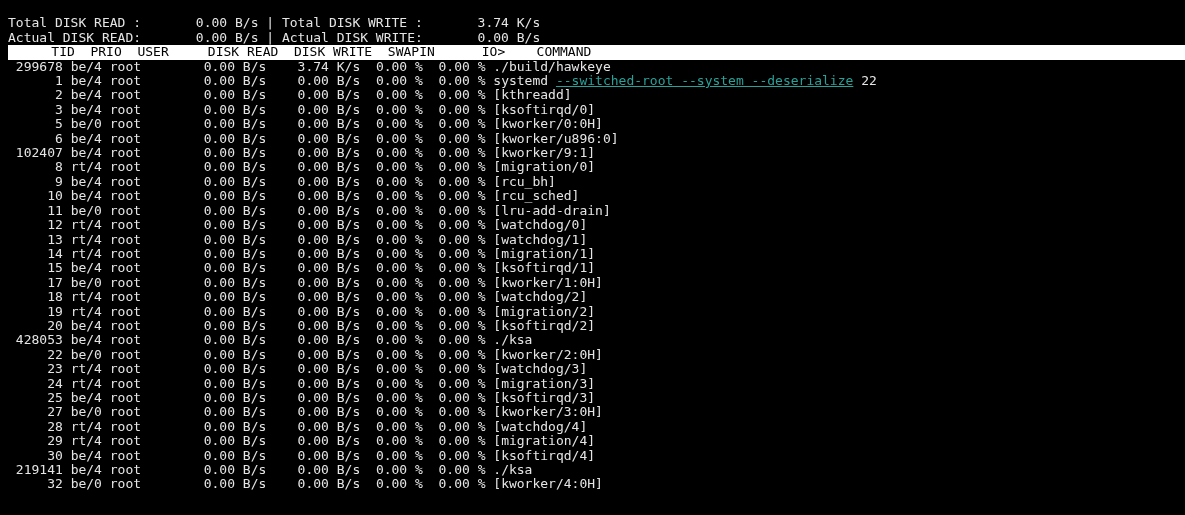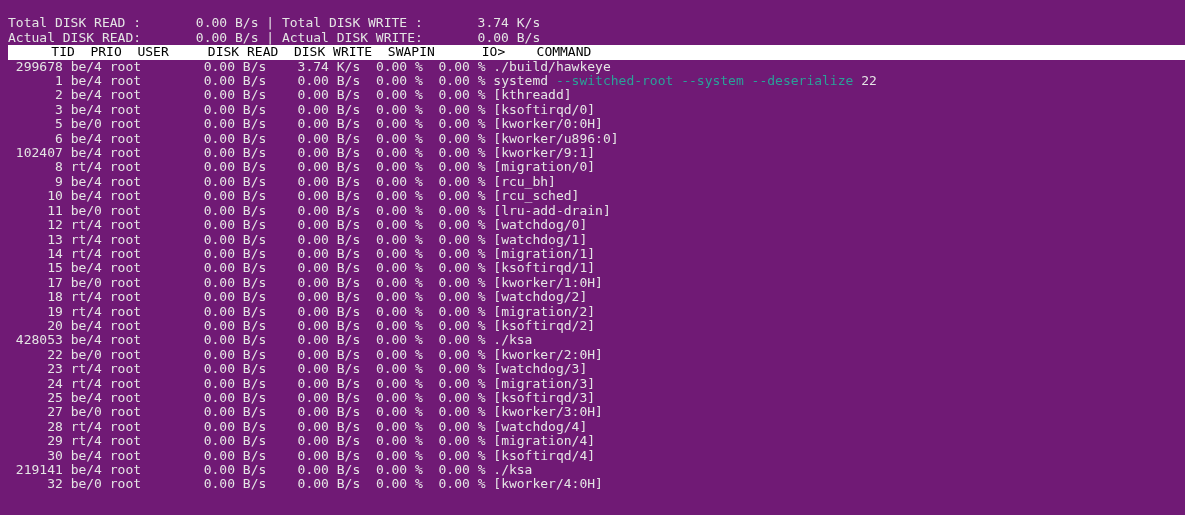--- a/index.html
+++ b/index.html
@@ -1,38 +1,38 @@
 <!DOCTYPE html>
 <html><head>
 <meta charset="utf-8">
 <style>
   html,body{margin:0;padding:0;background:#fff;}
   .term{
-    background:#701a75;
+    background:#000000;
     color:#e5e5e5;
     font-family:"DejaVu Sans Mono","Menlo","Consolas",monospace;
     font-size:13px;
     line-height:14.4px;
     white-space:pre;
     width:1185px;
     height:515px;
     overflow:hidden;
     box-sizing:border-box;
     padding:2px 0 0 8px;
   }
   .hdr-line{}
   .col-hdr{
     background:#fff;
     color:#000;
     display:block;
     width:100%;
     padding-left:12px;
   }
   .row{display:block;}
-  .opt{color:#2aa198;}
+  .opt{color:#2aa198;text-decoration:underline;}
   .cmd{color:#e5e5e5;}
 </style>
 </head>
 <body>
 
 <div class="term">
 <span class="hdr-line"><span>Total DISK READ :       0.00 B/s</span><span> | </span><span>Total DISK WRITE :       3.74 K/s</span></span>
 <span class="hdr-line"><span>Actual DISK READ:       0.00 B/s</span><span> | </span><span>Actual DISK WRITE:       0.00 B/s</span></span>
 <span class="col-hdr">    TID  PRIO  USER     DISK READ  DISK WRITE  SWAPIN      IO&gt;    COMMAND                                                                                                                          </span><div id="rows"><span class="row"><span> 299678 </span><span>be/4 </span><span>root    </span><span>    0.00 B/s</span><span>    3.74 K/s</span><span>  0.00 %</span><span>  0.00 % </span><span class="cmd">./build/hawkeye</span></span><span class="row"><span>      1 </span><span>be/4 </span><span>root    </span><span>    0.00 B/s</span><span>    0.00 B/s</span><span>  0.00 %</span><span>  0.00 % </span><span class="cmd">systemd </span><span class="opt">--switched-root --system --deserialize</span><span> 22</span></span><span class="row"><span>      2 </span><span>be/4 </span><span>root    </span><span>    0.00 B/s</span><span>    0.00 B/s</span><span>  0.00 %</span><span>  0.00 % </span><span class="cmd">[kthreadd]</span></span><span class="row"><span>      3 </span><span>be/4 </span><span>root    </span><span>    0.00 B/s</span><span>    0.00 B/s</span><span>  0.00 %</span><span>  0.00 % </span><span class="cmd">[ksoftirqd/0]</span></span><span class="row"><span>      5 </span><span>be/0 </span><span>root    </span><span>    0.00 B/s</span><span>    0.00 B/s</span><span>  0.00 %</span><span>  0.00 % </span><span class="cmd">[kworker/0:0H]</span></span><span class="row"><span>      6 </span><span>be/4 </span><span>root    </span><span>    0.00 B/s</span><span>    0.00 B/s</span><span>  0.00 %</span><span>  0.00 % </span><span class="cmd">[kworker/u896:0]</span></span><span class="row"><span> 102407 </span><span>be/4 </span><span>root    </span><span>    0.00 B/s</span><span>    0.00 B/s</span><span>  0.00 %</span><span>  0.00 % </span><span class="cmd">[kworker/9:1]</span></span><span class="row"><span>      8 </span><span>rt/4 </span><span>root    </span><span>    0.00 B/s</span><span>    0.00 B/s</span><span>  0.00 %</span><span>  0.00 % </span><span class="cmd">[migration/0]</span></span><span class="row"><span>      9 </span><span>be/4 </span><span>root    </span><span>    0.00 B/s</span><span>    0.00 B/s</span><span>  0.00 %</span><span>  0.00 % </span><span class="cmd">[rcu_bh]</span></span><span class="row"><span>     10 </span><span>be/4 </span><span>root    </span><span>    0.00 B/s</span><span>    0.00 B/s</span><span>  0.00 %</span><span>  0.00 % </span><span class="cmd">[rcu_sched]</span></span><span class="row"><span>     11 </span><span>be/0 </span><span>root    </span><span>    0.00 B/s</span><span>    0.00 B/s</span><span>  0.00 %</span><span>  0.00 % </span><span class="cmd">[lru-add-drain]</span></span><span class="row"><span>     12 </span><span>rt/4 </span><span>root    </span><span>    0.00 B/s</span><span>    0.00 B/s</span><span>  0.00 %</span><span>  0.00 % </span><span class="cmd">[watchdog/0]</span></span><span class="row"><span>     13 </span><span>rt/4 </span><span>root    </span><span>    0.00 B/s</span><span>    0.00 B/s</span><span>  0.00 %</span><span>  0.00 % </span><span class="cmd">[watchdog/1]</span></span><span class="row"><span>     14 </span><span>rt/4 </span><span>root    </span><span>    0.00 B/s</span><span>    0.00 B/s</span><span>  0.00 %</span><span>  0.00 % </span><span class="cmd">[migration/1]</span></span><span class="row"><span>     15 </span><span>be/4 </span><span>root    </span><span>    0.00 B/s</span><span>    0.00 B/s</span><span>  0.00 %</span><span>  0.00 % </span><span class="cmd">[ksoftirqd/1]</span></span><span class="row"><span>     17 </span><span>be/0 </span><span>root    </span><span>    0.00 B/s</span><span>    0.00 B/s</span><span>  0.00 %</span><span>  0.00 % </span><span class="cmd">[kworker/1:0H]</span></span><span class="row"><span>     18 </span><span>rt/4 </span><span>root    </span><span>    0.00 B/s</span><span>    0.00 B/s</span><span>  0.00 %</span><span>  0.00 % </span><span class="cmd">[watchdog/2]</span></span><span class="row"><span>     19 </span><span>rt/4 </span><span>root    </span><span>    0.00 B/s</span><span>    0.00 B/s</span><span>  0.00 %</span><span>  0.00 % </span><span class="cmd">[migration/2]</span></span><span class="row"><span>     20 </span><span>be/4 </span><span>root    </span><span>    0.00 B/s</span><span>    0.00 B/s</span><span>  0.00 %</span><span>  0.00 % </span><span class="cmd">[ksoftirqd/2]</span></span><span class="row"><span> 428053 </span><span>be/4 </span><span>root    </span><span>    0.00 B/s</span><span>    0.00 B/s</span><span>  0.00 %</span><span>  0.00 % </span><span class="cmd">./ksa</span></span><span class="row"><span>     22 </span><span>be/0 </span><span>root    </span><span>    0.00 B/s</span><span>    0.00 B/s</span><span>  0.00 %</span><span>  0.00 % </span><span class="cmd">[kworker/2:0H]</span></span><span class="row"><span>     23 </span><span>rt/4 </span><span>root    </span><span>    0.00 B/s</span><span>    0.00 B/s</span><span>  0.00 %</span><span>  0.00 % </span><span class="cmd">[watchdog/3]</span></span><span class="row"><span>     24 </span><span>rt/4 </span><span>root    </span><span>    0.00 B/s</span><span>    0.00 B/s</span><span>  0.00 %</span><span>  0.00 % </span><span class="cmd">[migration/3]</span></span><span class="row"><span>     25 </span><span>be/4 </span><span>root    </span><span>    0.00 B/s</span><span>    0.00 B/s</span><span>  0.00 %</span><span>  0.00 % </span><span class="cmd">[ksoftirqd/3]</span></span><span class="row"><span>     27 </span><span>be/0 </span><span>root    </span><span>    0.00 B/s</span><span>    0.00 B/s</span><span>  0.00 %</span><span>  0.00 % </span><span class="cmd">[kworker/3:0H]</span></span><span class="row"><span>     28 </span><span>rt/4 </span><span>root    </span><span>    0.00 B/s</span><span>    0.00 B/s</span><span>  0.00 %</span><span>  0.00 % </span><span class="cmd">[watchdog/4]</span></span><span class="row"><span>     29 </span><span>rt/4 </span><span>root    </span><span>    0.00 B/s</span><span>    0.00 B/s</span><span>  0.00 %</span><span>  0.00 % </span><span class="cmd">[migration/4]</span></span><span class="row"><span>     30 </span><span>be/4 </span><span>root    </span><span>    0.00 B/s</span><span>    0.00 B/s</span><span>  0.00 %</span><span>  0.00 % </span><span class="cmd">[ksoftirqd/4]</span></span><span class="row"><span> 219141 </span><span>be/4 </span><span>root    </span><span>    0.00 B/s</span><span>    0.00 B/s</span><span>  0.00 %</span><span>  0.00 % </span><span class="cmd">./ksa</span></span><span class="row"><span>     32 </span><span>be/0 </span><span>root    </span><span>    0.00 B/s</span><span>    0.00 B/s</span><span>  0.00 %</span><span>  0.00 % </span><span class="cmd">[kworker/4:0H]</span></span></div></div>
 

